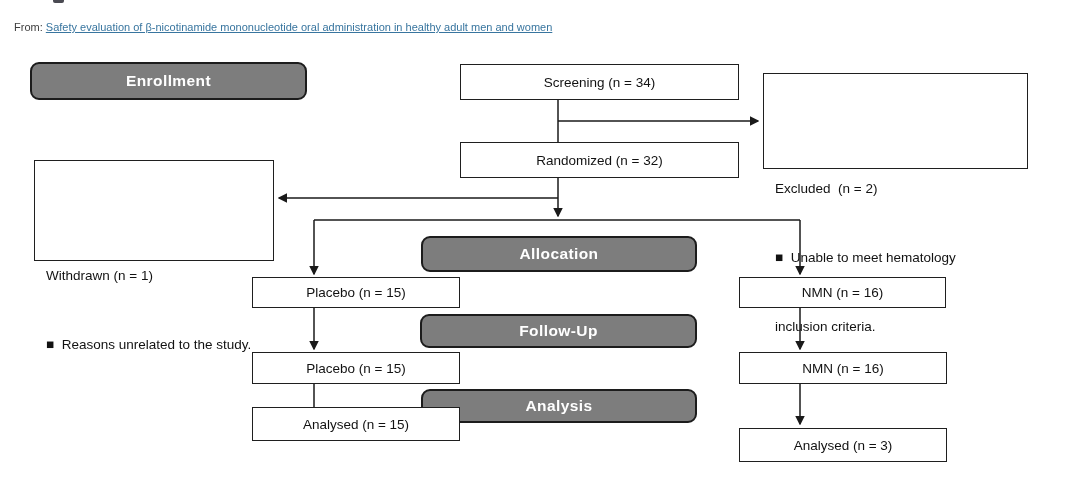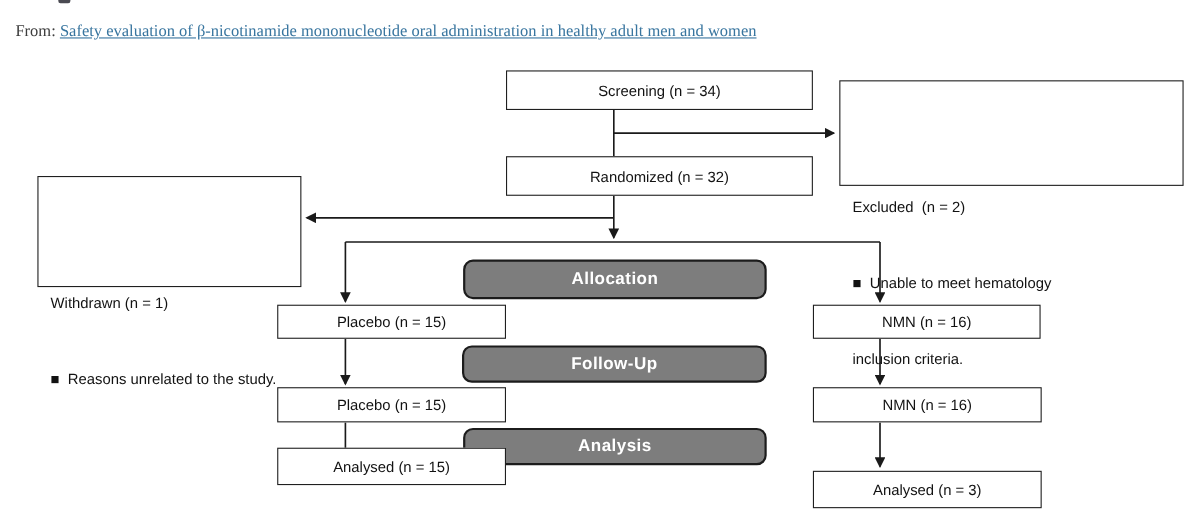--- a/index.html
+++ b/index.html
@@ -15,24 +15,23 @@
   .heading-fragment {
     position: absolute;
     left: 53px; top: 0;
     width: 11px; height: 3px;
     background: #4a4a52;
     border-radius: 0 0 2px 2px;
   }
   .source-line {
     position: absolute;
     left: 14px; top: 21px;
-    font-size: 15px;
+    font-size: 11px;
     color: var(--muted-text, #3d3d3d);
     white-space: nowrap;
-    font-family: Liberation Serif, serif;
   }
   .article-link {
     color: var(--link, #38759f);
     text-decoration: underline;
     cursor: pointer;
   }
   .stage {
     position: absolute;
     background: var(--stage-fill, #7d7d7d);
     border: 2px solid var(--stage-border, #1c1c1c);
@@ -107,27 +106,28 @@
     <path class="flowline" d="M558,178 V216" marker-end="url(#arr)"></path>
     <path class="flowline" d="M314,220 H800"></path>
     <path class="flowline" d="M314,220 V274" marker-end="url(#arr)"></path>
     <path class="flowline" d="M800,220 V274" marker-end="url(#arr)"></path>
     <path class="flowline" d="M314,308 V349" marker-end="url(#arr)"></path>
     <path class="flowline" d="M800,308 V349" marker-end="url(#arr)"></path>
     <path class="flowline" d="M314,384 V424" marker-end="url(#arr)"></path>
     <path class="flowline" d="M800,384 V424" marker-end="url(#arr)"></path>
   </svg>
 
+  <div class="stage" style="left:30px; top:62px; width:277px; height:38px;">Enrollment</div>
   <div class="stage" style="left:421px; top:236px; width:276px; height:36px;">Allocation</div>
   <div class="stage" style="left:420px; top:314px; width:277px; height:34px;text-align:right;">Follow-Up</div>
   <div class="stage" style="left:421px; top:389px; width:276px; height:34px;">Analysis</div>
 
   <div class="flowbox" style="left:418px; top:64px; width:279px; height:36px;">Screening (n = 34)</div>
 
-  <div class="notebox" style="left:763px; top:73px; width:313px; height:96px;">
+  <div class="notebox" style="left:763px; top:73px; width:265px; height:96px;">
     <div class="pad">
       <div>Excluded  (n = 2)</div>
       <div>■  Unable to meet hematology</div>
       <div>inclusion criteria.</div>
     </div>
   </div>
 
   <div class="flowbox" style="left:418px; top:142px; width:279px; height:36px;">Randomized (n = 32)</div>
 
   <div class="notebox" style="left:34px; top:160px; width:240px; height:101px;">

